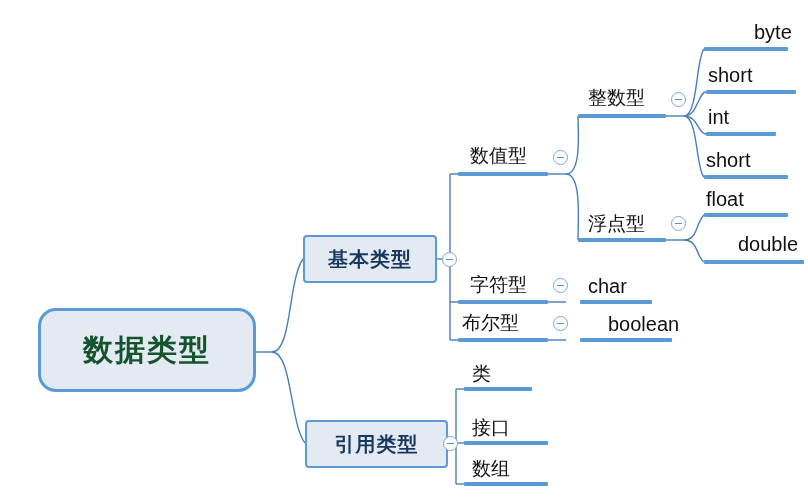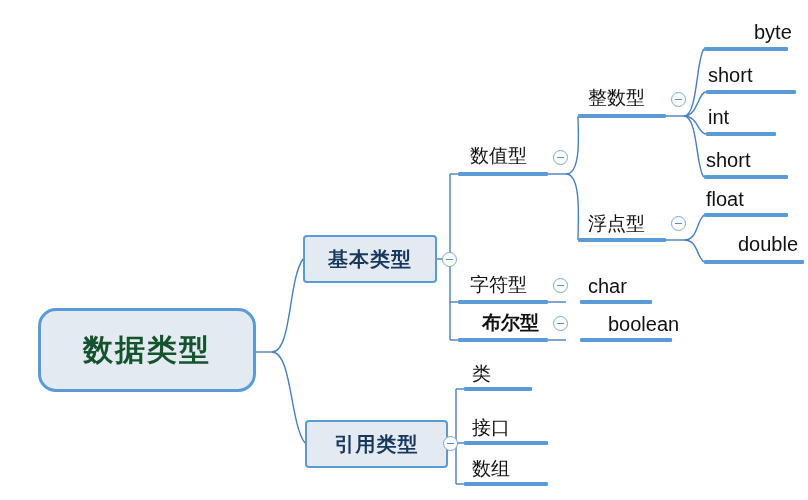--- a/index.html
+++ b/index.html
@@ -192,21 +192,21 @@
   <div class="ul-node cn" style="left:470px;top:275px;">
     <span>字符型</span>
   </div>
   <div class="rule" style="left:458px;top:300px;width:90px;"></div>
   <div class="toggle" style="left:553px;top:278px;"></div>
   <div class="ul-node en" style="left:588px;top:276px;">
     <span>char</span>
   </div>
   <div class="rule" style="left:580px;top:300px;width:72px;"></div>
 
-  <div class="ul-node cn" style="left:482px;top:313px;font-weight:bold;">
+  <div class="ul-node cn" style="left:462px;top:313px;">
     <span>布尔型</span>
   </div>
   <div class="rule" style="left:458px;top:338px;width:90px;"></div>
   <div class="toggle" style="left:553px;top:316px;"></div>
   <div class="ul-node en" style="left:588px;top:314px;margin-left:20px;">
     <span>boolean</span>
   </div>
   <div class="rule" style="left:580px;top:338px;width:92px;"></div>
 
   <div class="ul-node cn" style="left:472px;top:364px;">

